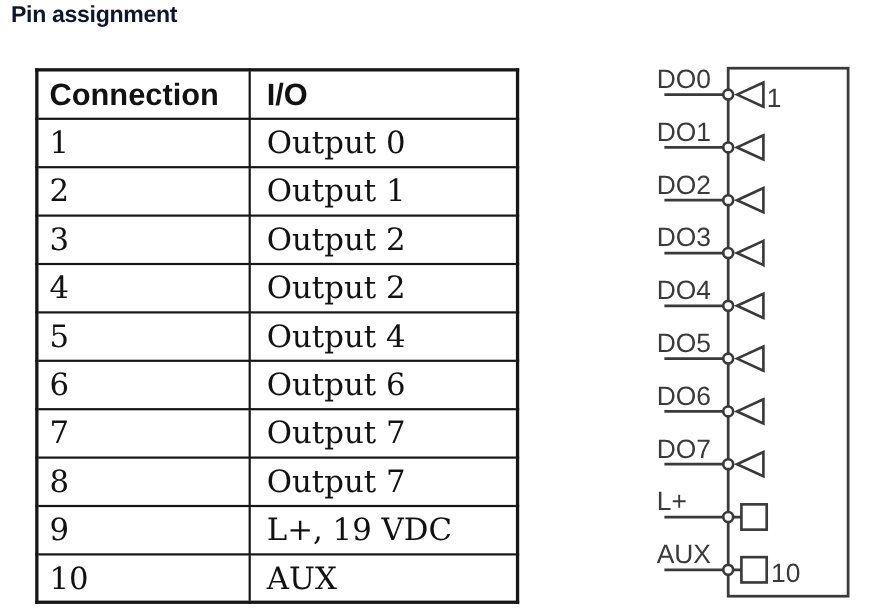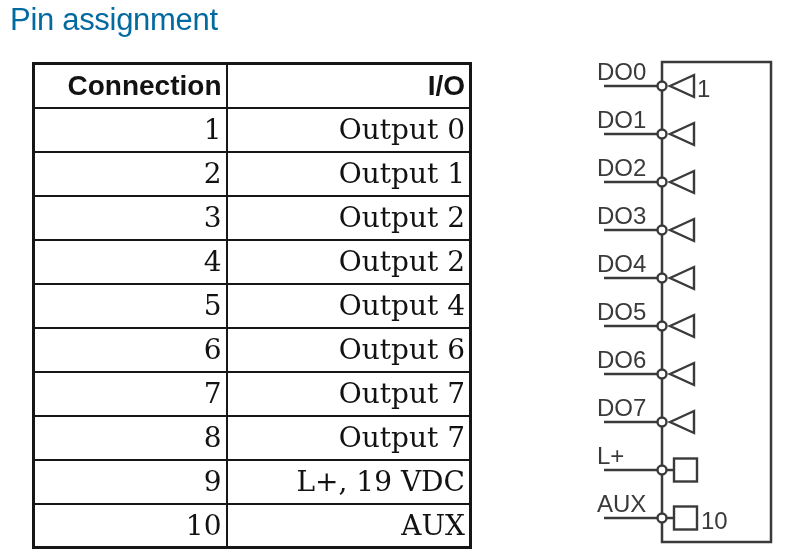--- a/index.html
+++ b/index.html
@@ -6,59 +6,59 @@
   body {
     width: 800px; height: 558px;
     background: #ffffff;
     position: relative;
     overflow: hidden;
     font-family: "Liberation Sans", sans-serif;
   }
   .page-title {
     position: absolute;
     left: 10px; top: 2px;
-    font-size: 31px;
-    font-weight: normal;
-    color: #0369a1;
+    font-size: 21px;
+    font-weight: bold;
+    color: #0f172a;
     letter-spacing: -0.3px;
     margin: 0;
   }
   table.pin-table {
     position: absolute;
     left: 32px; top: 62px;
     width: 437px;
     border-collapse: collapse;
     table-layout: fixed;
     border: 3px solid #161616;
   }
   .pin-table th, .pin-table td {
     border: 2px solid #161616;
     height: 44px;
     box-sizing: border-box;
     padding: 0 4px 0 10px;
-    text-align: right;
+    text-align: left;
     vertical-align: middle;
     white-space: nowrap;
     overflow: hidden;
   }
   .pin-table th {
     font-family: "Liberation Sans", sans-serif;
     font-size: 28px;
     font-weight: bold;
     color: #121212;
   }
   .pin-table td {
     font-family: "DejaVu Serif", "Liberation Serif", serif;
     font-size: 28px;
     font-weight: normal;
     color: #121212;
   }
   .pin-table col.c-conn { width: 193px; }
   .pin-table col.c-io   { width: 244px; }
-  .pin-table th.io-header, .pin-table td.io-cell { padding-left: 1px; }
+  .pin-table th.io-header, .pin-table td.io-cell { padding-left: 15px; }
   svg.diagram-layer {
     position: absolute;
     left: 0; top: 0;
     width: 800px; height: 558px;
   }
   svg .diag-label {
     font-family: "Liberation Sans", sans-serif;
     font-size: 24px;
   }
 </style>

